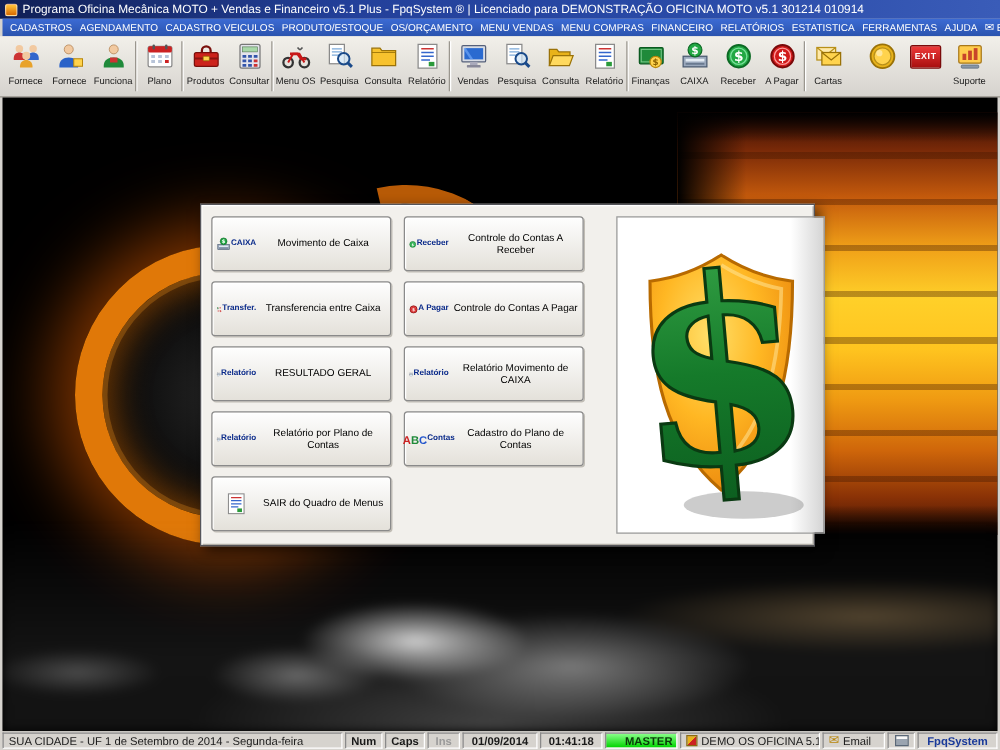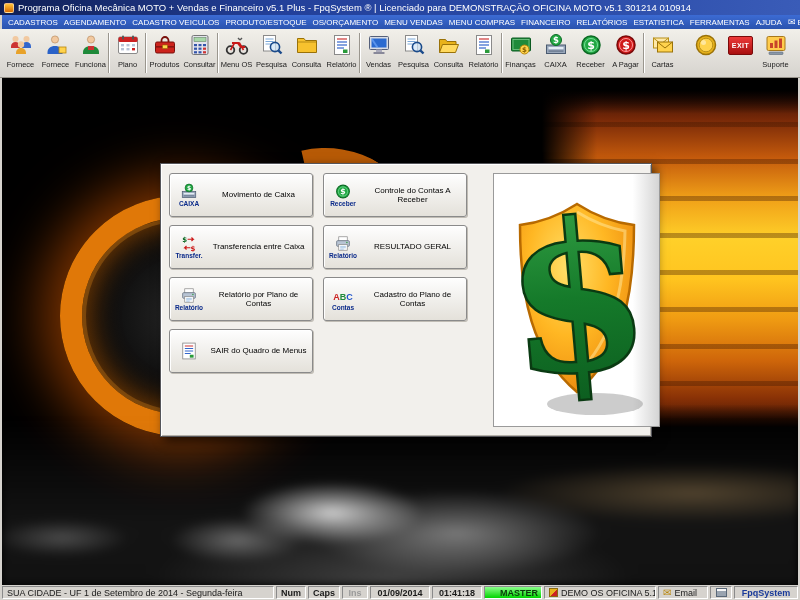--- a/index.html
+++ b/index.html
@@ -59,21 +59,21 @@
 
   
   .dialog{position:absolute;left:158px;top:85px;width:492px;height:274px;
     background:#f2f0ec;border:1px solid #55555a;
     box-shadow:inset 1px 1px 0 #fff, inset -1px -1px 0 #b4b0a8, 4px 4px 10px rgba(0,0,0,.65);
     padding:9px 8px;display:flex;gap:26px;}
   .btn-grid{display:grid;grid-template-columns:144px 144px;grid-auto-rows:44px;gap:8px 10px;}
   .menu-btn{display:flex;align-items:center;gap:3px;padding:2px 3px;
     background:linear-gradient(#fefefe,#e4e1da);border:1px solid #8a8a8a;border-radius:3px;
     box-shadow:inset 1px 1px 0 #fff, 1px 1px 0 #c0bcb4;cursor:pointer;}
-  .mb-icon{width:32px;flex:0 0 auto;display:flex;flex-direction:column;align-items:center;justify-content:center;}
+  .mb-icon{width:32px;flex:0 0 auto;display:flex;flex-direction:row;align-items:center;justify-content:center;}
   .mb-cap{font-size:6.5px;font-weight:bold;color:#0a2a8a;line-height:1;margin-top:1px;white-space:nowrap;}
   .mb-label{flex:1;text-align:center;font-size:8px;color:#000;line-height:1.15;}
   .abc-row span{font-size:9px;font-weight:bold;line-height:1;}
   .abc-a{color:#cc2222;} .abc-b{color:#1f8a3a;} .abc-c{color:#2255cc;}
   .art{width:167px;flex:0 0 auto;background:linear-gradient(270deg,#d4d4d4,#ffffff 16%);
     border:1px solid #9a9a9a;display:flex;align-items:center;justify-content:center;overflow:hidden;}
 
   
   .statusbar{position:absolute;left:0;top:585px;width:800px;height:15px;background:#d6d3ce;
     display:flex;gap:2px;padding:1px 2px;font-size:9px;color:#1a1a1a;}
@@ -493,31 +493,49 @@
         <div class="menu-btn">
           <span class="mb-icon">
             <svg width="22" height="17" viewBox="0 0 24 24">
                 <use href="#s-transfer"></use>
               </svg>
             <span class="mb-cap">Transfer.</span>
           </span>
           <span class="mb-label">Transferencia entre Caixa</span>
         </div>
 
+        <div class="menu-btn">
+          <span class="mb-icon">
+            <svg width="20" height="17" viewBox="0 0 24 24">
+                <use href="#s-coinR"></use>
+              </svg>
+            <span class="mb-cap">A Pagar</span>
+          </span>
+          <span class="mb-label">Controle do Contas A Pagar</span>
+        </div>
 
         <div class="menu-btn">
           <span class="mb-icon">
             <svg width="20" height="17" viewBox="0 0 24 24">
                 <use href="#s-printer"></use>
               </svg>
             <span class="mb-cap">Relatório</span>
           </span>
           <span class="mb-label">RESULTADO GERAL</span>
         </div>
 
+        <div class="menu-btn">
+          <span class="mb-icon">
+            <svg width="20" height="17" viewBox="0 0 24 24">
+                <use href="#s-printer"></use>
+              </svg>
+            <span class="mb-cap">Relatório</span>
+          </span>
+          <span class="mb-label">Relatório Movimento de CAIXA</span>
+        </div>
 
 
         <div class="menu-btn">
           <span class="mb-icon">
             <svg width="20" height="17" viewBox="0 0 24 24">
                 <use href="#s-printer"></use>
               </svg>
             <span class="mb-cap">Relatório</span>
           </span>
           <span class="mb-label">Relatório por Plano de Contas</span>

